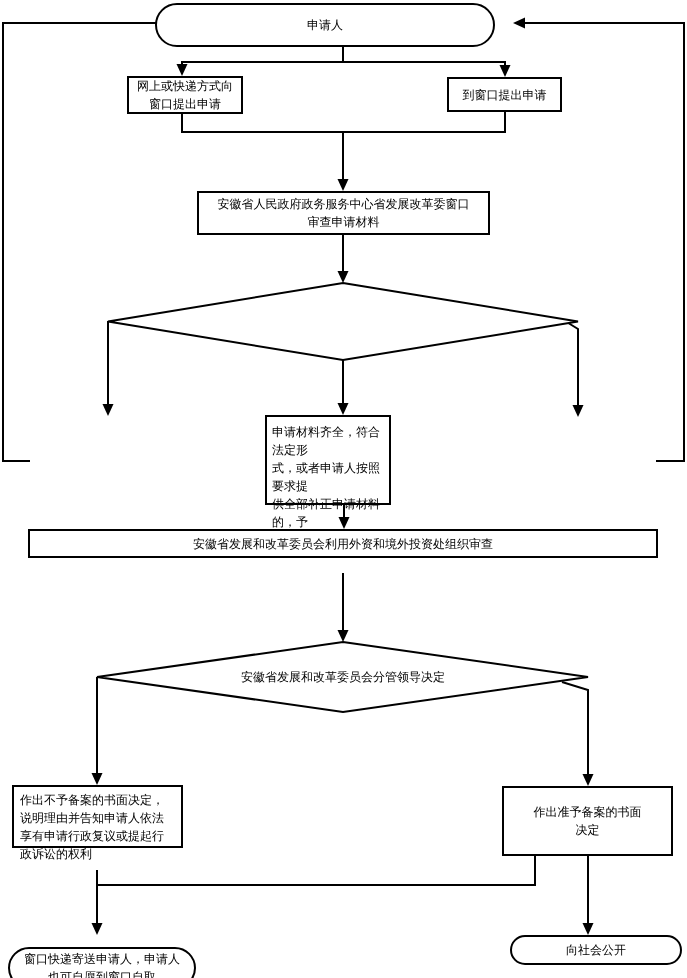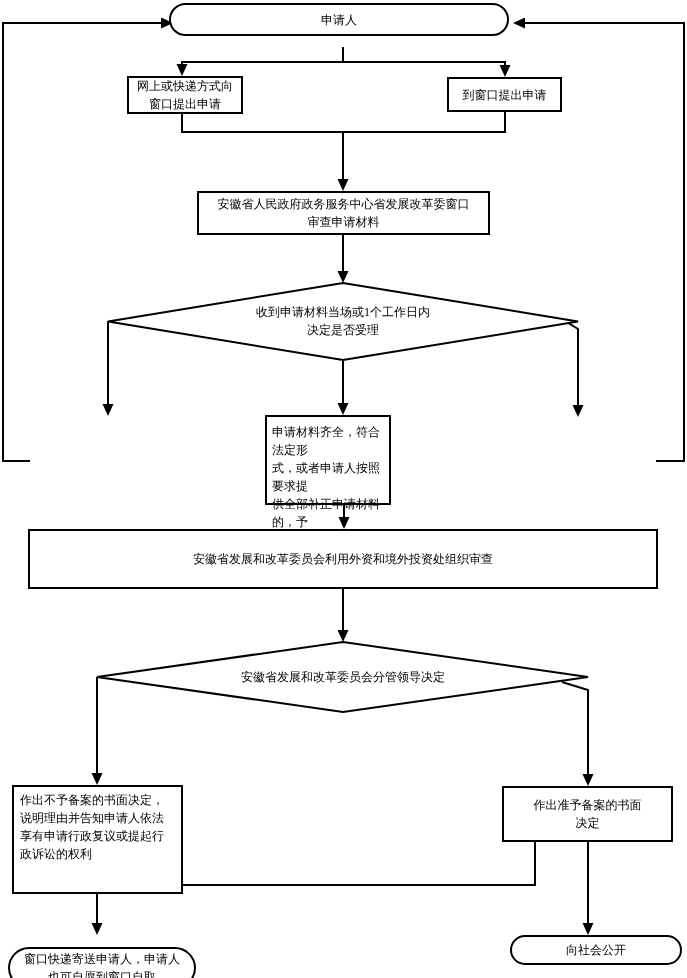--- a/index.html
+++ b/index.html
@@ -101,68 +101,64 @@
       <line x1="588" y1="842" x2="588" y2="923"></line>
       <polygon points="588,935 582.5,923 593.5,923" fill="#000" stroke="none"></polygon>
     </g>
 
     <g>
       <polygon points="343,283 578,321.5 343,360 108,321.5" fill="#fff"></polygon>
       <polygon points="343,642 588,677 343,712 97,677" fill="#fff"></polygon>
     </g>
   </svg>
 
-  <div class="node stadium" style="left:169px;top:3px;width:340px;height:33px;border-radius:22px;">
+  <div class="node stadium" style="left:155px;top:3px;width:340px;height:44px;border-radius:22px;">
     <span>申请人</span>
   </div>
 
   <div class="node rect" style="left:127px;top:76px;width:116px;height:38px;text-align:center;">
     <span>网上或快递方式向
 窗口提出申请</span>
   </div>
 
   <div class="node rect" style="left:197px;top:191px;width:293px;height:44px;">
     <span>安徽省人民政府政务服务中心省发展改革委窗口
 审查申请材料</span>
   </div>
 
   <div class="node rect" style="left:447px;top:77px;width:115px;height:35px;">
     <span>到窗口提出申请</span>
   </div>
 
-  <div class="node diamond-label" style="left:143px;top:303px;width:400px;height:36px;">
-    <span>收到申请材料当场或1个工作日内
-决定是否受理</span>
-  </div>
 
 
   <div class="node rect left-text" style="left:265px;top:415px;width:126px;height:90px;padding:6px 5px;">
     <span>申请材料齐全，符合法定形
 式，或者申请人按照要求提
 供全部补正申请材料的，予
 以受理</span>
   </div>
 
 
-  <div class="node rect" style="left:28px;top:529px;width:630px;height:60px;">
+  <div class="node rect" style="left:28px;top:529px;width:630px;height:29px;">
     <span>安徽省发展和改革委员会利用外资和境外投资处组织审查</span>
   </div>
 
   <div class="node diamond-label" style="left:143px;top:668px;width:400px;height:18px;">
     <span>安徽省发展和改革委员会分管领导决定</span>
   </div>
 
-  <div class="node rect left-text" style="left:12px;top:785px;width:171px;height:109px;padding:4px 6px;">
+  <div class="node rect left-text" style="left:12px;top:785px;width:171px;height:63px;padding:4px 6px;">
     <span>作出不予备案的书面决定，
 说明理由并告知申请人依法
 享有申请行政复议或提起行
 政诉讼的权利</span>
   </div>
 
-  <div class="node rect" style="left:502px;top:786px;width:171px;height:56px;">
+  <div class="node rect" style="left:502px;top:786px;width:171px;height:70px;">
     <span>作出准予备案的书面
 决定</span>
   </div>
 
   <div class="node stadium" style="left:8px;top:935px;width:188px;height:42px;border-radius:21px;margin-top:12px;">
     <span>窗口快递寄送申请人，申请人
 也可自愿到窗口自取</span>
   </div>
 
   <div class="node stadium" style="left:510px;top:935px;width:172px;height:30px;border-radius:20px;">

